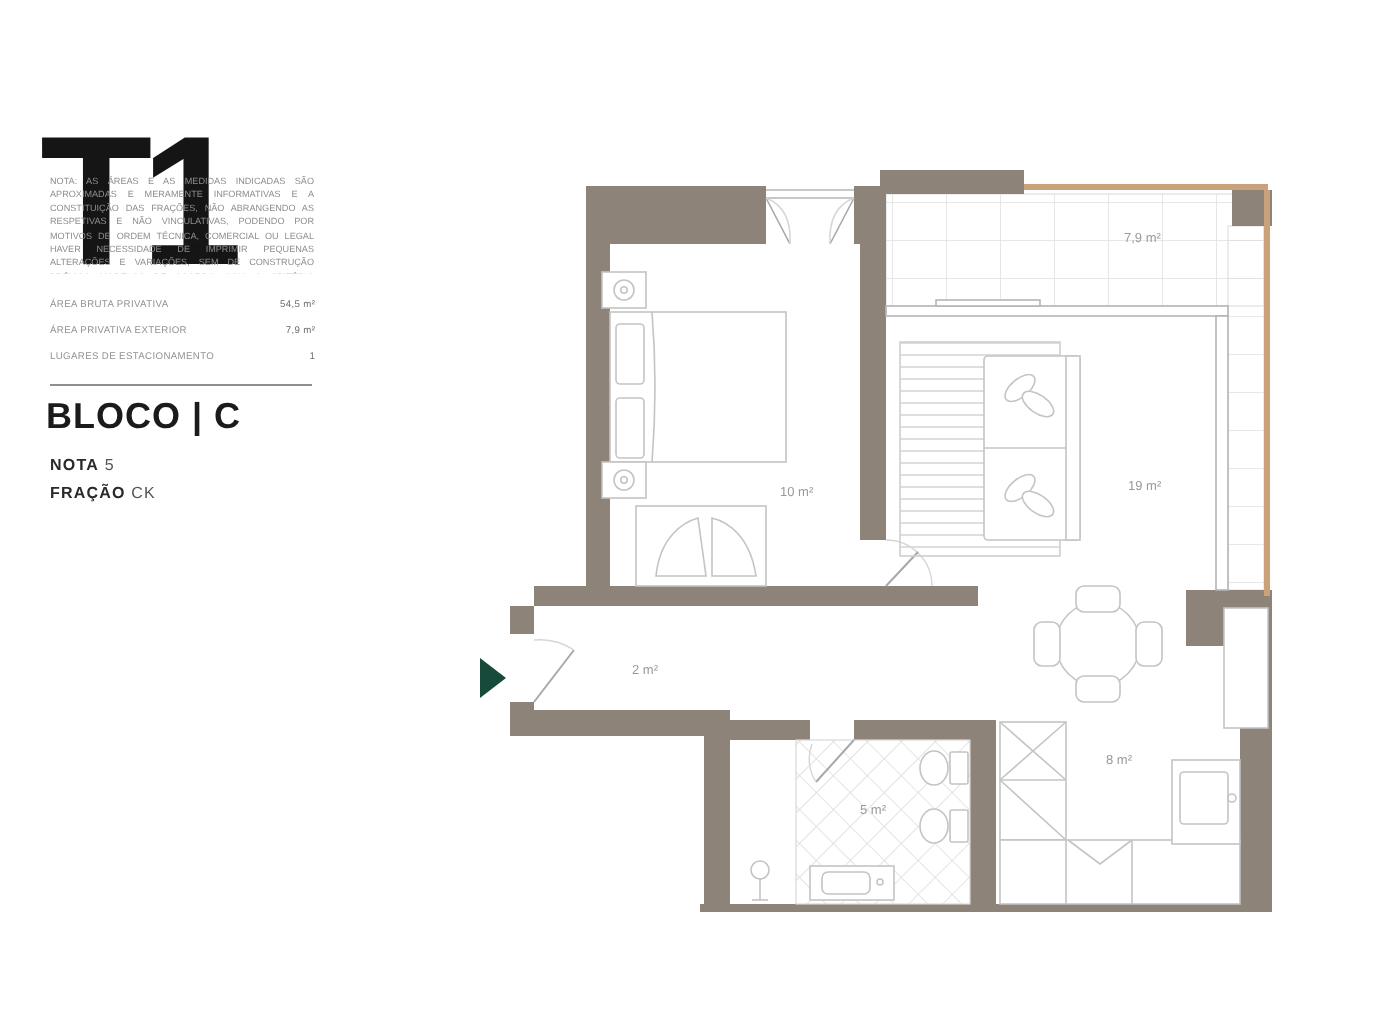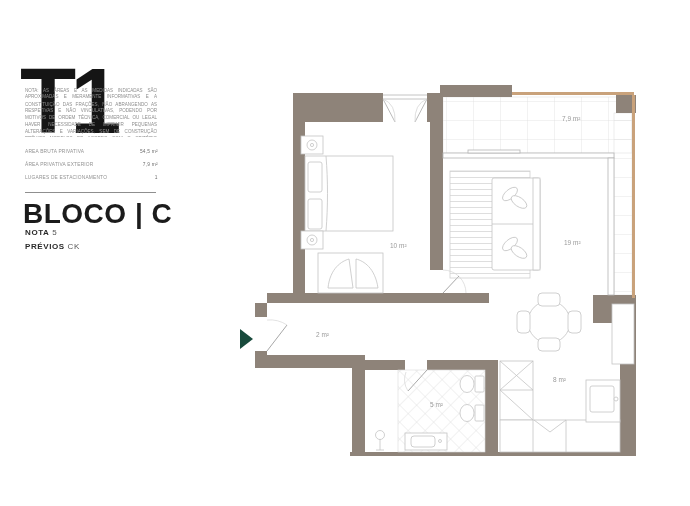--- a/index.html
+++ b/index.html
@@ -11,21 +11,21 @@
   .disclaimer-wrap{position:absolute;left:25px;top:87px;width:132px;height:50px;overflow:hidden;}
   .disclaimer{width:220px;transform:scale(0.6);transform-origin:top left;
               font-size:7.6px;line-height:1.5;color:#8e8e8e;text-align:justify;margin:0;}
   .areas-wrap{position:absolute;left:25px;top:149px;width:132px;}
   .areas{width:214px;transform:scale(0.62);transform-origin:top left;}
   .arow{display:flex;justify-content:space-between;height:21px;font-size:7.8px;
         letter-spacing:0.3px;}
   .alabel{color:#929292;}
   .avalue{color:#6d6d6d;}
   .divider{position:absolute;left:25px;top:192px;width:131px;border-top:1px solid #8f8f8f;}
-  .bloco{position:absolute;left:23px;top:198px;font-size:28px;font-weight:700;
+  .bloco{position:absolute;left:23px;top:198px;font-size:18px;font-weight:700;
          letter-spacing:0.5px;color:#1b1b1b;margin:0;}
   .meta{position:absolute;left:25px;font-size:8px;letter-spacing:0.6px;color:#2a2a2a;}
   .meta .mlabel{font-weight:700;}
   .meta .mvalue{font-weight:400;color:#555;}
   .meta.piso{top:228px;}
   .meta.fracao{top:242px;}
   
   .plan{position:absolute;left:230px;top:82px;width:440px;height:400px;}
   svg text{font-family:"Liberation Sans",sans-serif;font-size:6.5px;fill:#9a9a9a;}
 </style>
@@ -60,21 +60,21 @@
 
     <div class="divider"></div>
 
     <h2 class="bloco">BLOCO | C</h2>
 
     <div class="meta piso">
       <span class="mlabel">NOTA</span>
       <span class="mvalue">5</span>
     </div>
     <div class="meta fracao">
-      <span class="mlabel">PRÉVIOS</span>
+      <span class="mlabel">FRAÇÃO</span>
       <span class="mvalue">CK</span>
     </div>
   </aside>
 
   <div class="plan">
     <svg width="440" height="400" viewBox="0 0 440 400">
       <defs>
         <pattern id="grid" width="27" height="19" patternUnits="userSpaceOnUse">
           <path d="M27 0 H0 V19" fill="none" stroke="#e0e0e0" stroke-width="0.8"></path>
         </pattern>

